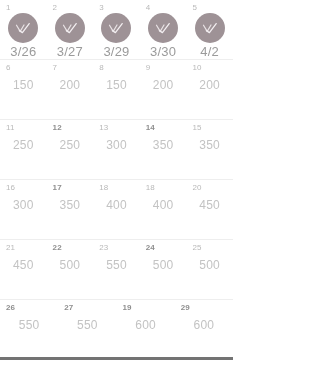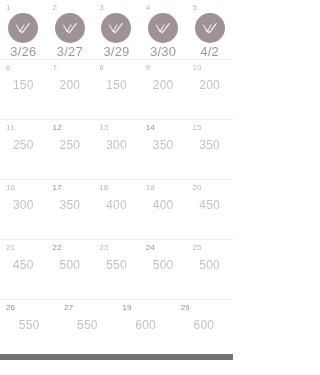--- a/index.html
+++ b/index.html
@@ -30,21 +30,21 @@
     height: 60px;
     display: flex;
     border-bottom: 1px solid #eeeeee;
     box-sizing: border-box;
   }
   .week-row.first {
     height: 60px;
     border-bottom: 1px solid #eeeeee;
   }
   .week-row.last {
-    border-bottom: 6px solid #737373;
+    border-bottom: 3px solid #737373;
   }
 
   .day-cell {
     position: relative;
     flex: 1 1 0;
     min-width: 0;
     box-sizing: border-box;
     padding: 4px 0 0 0;
     display: flex;
     flex-direction: column;
@@ -55,21 +55,21 @@
     position: absolute;
     top: 3px;
     left: 6px;
     font-size: 8px;
     line-height: 10px;
     color: #b9b9b9;
     letter-spacing: 0.1px;
   }
   .day-number.bold {
     color: #8f8f8f;
-    font-weight: normal;
+    font-weight: bold;
   }
 
   .marker {
     margin-top: 9px;
     width: 30px;
     height: 30px;
     border-radius: 50%;
     background: #9e9296;
     display: flex;
     align-items: center;

